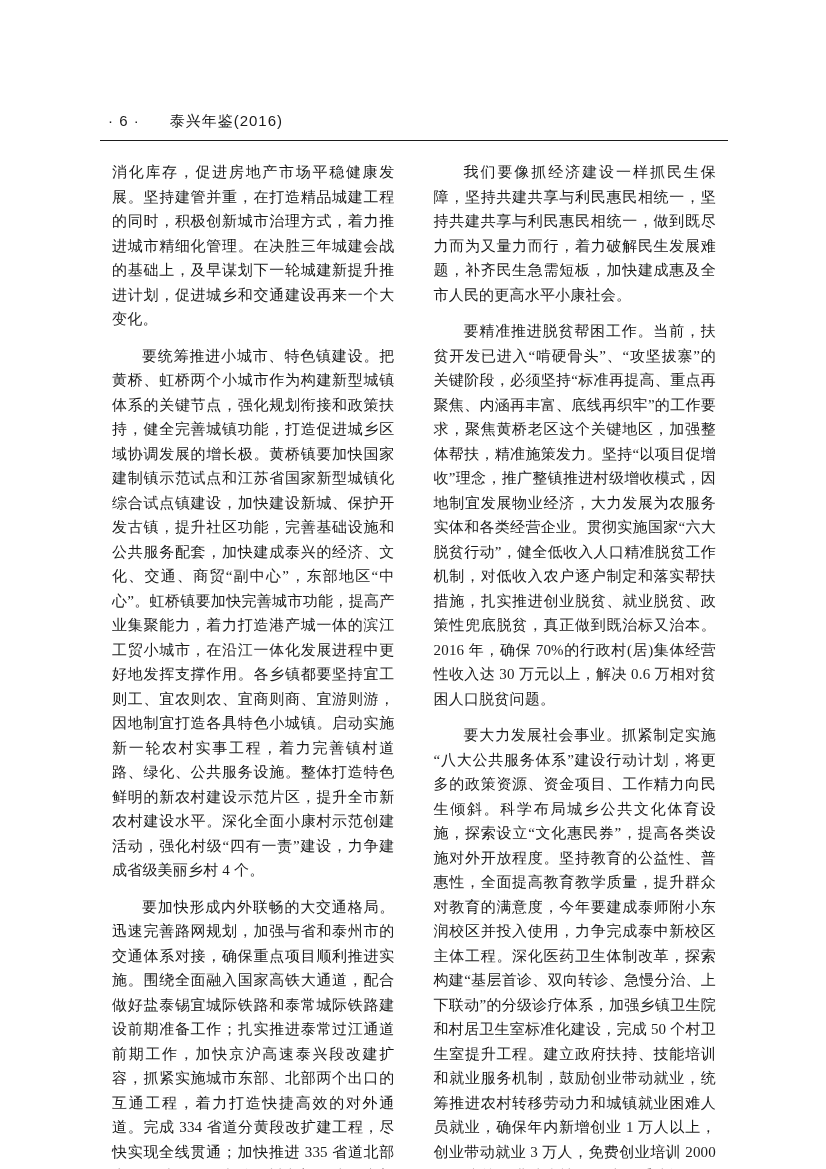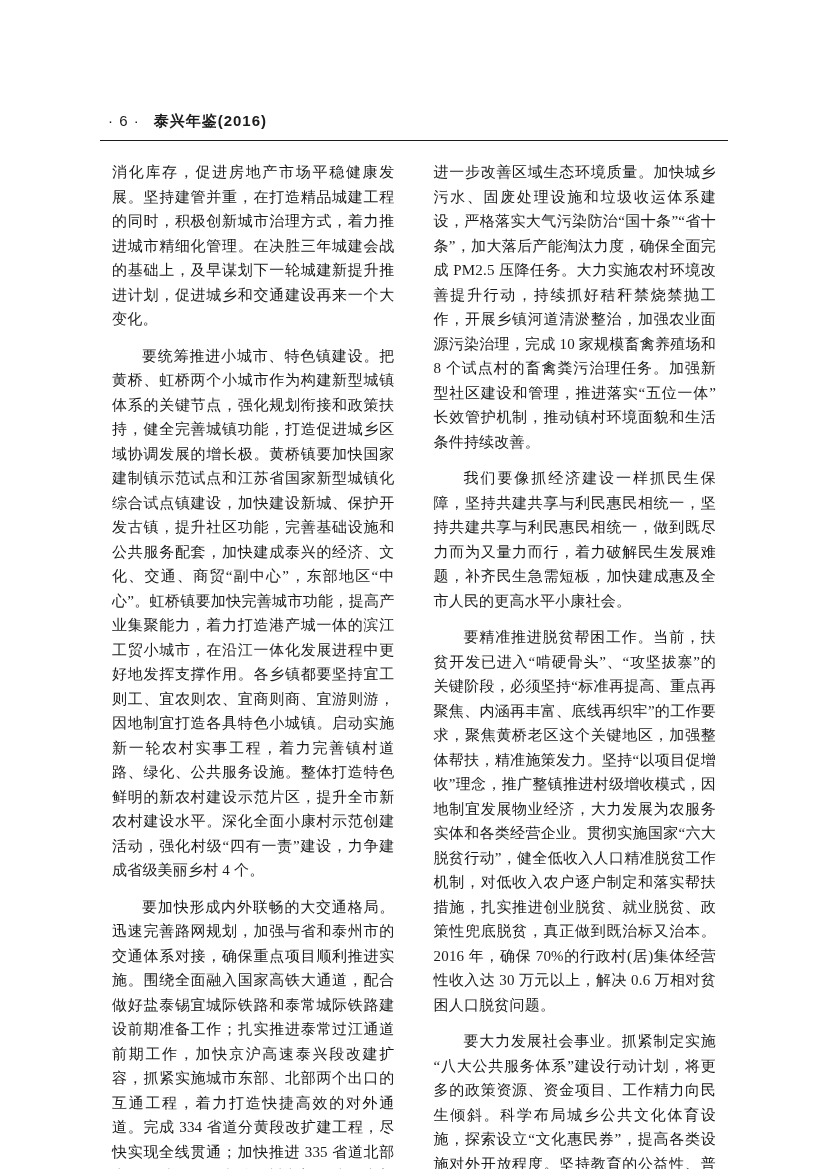--- a/index.html
+++ b/index.html
@@ -28,21 +28,22 @@
     font-family: "Liberation Sans", sans-serif;
     font-size: 15px;
     letter-spacing: 1px;
     padding-left: 8px;
     margin-bottom: 9px;
   }
   .running-head .pageno {
     font-weight: 400;
   }
   .running-head .booktitle {
-    font-weight: 700;
+    font-weight: 400;
+    margin-left: 16px;
   }
   .head-rule {
     border: none;
     border-top: 1.6px solid #1b1b1b;
     margin: 0 0 7px 0;
   }
   .columns {
     display: flex;
     gap: 15px;
   }
@@ -75,19 +76,18 @@
     <span class="booktitle">泰兴年鉴(2016)</span>
   </div>
   <hr class="head-rule">
   <div class="columns">
     <div class="column">
         <p class="para">消化库存，促进房地产市场平稳健康发展。坚持建管并重，在打造精品城建工程的同时，积极创新城市治理方式，着力推进城市精细化管理。在决胜三年城建会战的基础上，及早谋划下一轮城建新提升推进计划，促进城乡和交通建设再来一个大变化。</p>
         <p class="para indent">要统筹推进小城市、特色镇建设。把黄桥、虹桥两个小城市作为构建新型城镇体系的关键节点，强化规划衔接和政策扶持，健全完善城镇功能，打造促进城乡区域协调发展的增长极。黄桥镇要加快国家建制镇示范试点和江苏省国家新型城镇化综合试点镇建设，加快建设新城、保护开发古镇，提升社区功能，完善基础设施和公共服务配套，加快建成泰兴的经济、文化、交通、商贸“副中心”，东部地区“中心”。虹桥镇要加快完善城市功能，提高产业集聚能力，着力打造港产城一体的滨江工贸小城市，在沿江一体化发展进程中更好地发挥支撑作用。各乡镇都要坚持宜工则工、宜农则农、宜商则商、宜游则游，因地制宜打造各具特色小城镇。启动实施新一轮农村实事工程，着力完善镇村道路、绿化、公共服务设施。整体打造特色鲜明的新农村建设示范片区，提升全市新农村建设水平。深化全面小康村示范创建活动，强化村级“四有一责”建设，力争建成省级美丽乡村 4 个。</p>
         <p class="para indent">要加快形成内外联畅的大交通格局。迅速完善路网规划，加强与省和泰州市的交通体系对接，确保重点项目顺利推进实施。围绕全面融入国家高铁大通道，配合做好盐泰锡宜城际铁路和泰常城际铁路建设前期准备工作；扎实推进泰常过江通道前期工作，加快京沪高速泰兴段改建扩容，抓紧实施城市东部、北部两个出口的互通工程，着力打造快捷高效的对外通道。完成 334 省道分黄段改扩建工程，尽快实现全线贯通；加快推进 335 省道北部东西干线、232 省道泰州中部干线、东部南北干线等主干道建设。加快实施乡镇 10-15 分钟接入市域骨干路网工程，进一步缩短区域时空距离。大力推进“以港兴市”战略，完成天星洲综合整治工程，建成滨江港口 7 万吨级通用码头、虹桥仓储通用码头群。加快如泰运河、古马干河、姜黄河等内河航道建设，构建干支相通、通江入海的干线航道网。强化体制机制创新，发挥政府投入的基础性、导向性作用，创新投融资方式、探索市场化、多元化投入路径，吸纳社会资本全面参与交通体系建设，迅速掀起城建交通建设新高潮。</p>
       </div>
     <div class="column">
-        <p class="para">进一步改善区域生态环境质量。加快城乡污水、固废处理设施和垃圾收运体系建设，严格落实大气污染防治“国十条”“省十条”，加大落后产能淘汰力度，确保全面完成 PM2.5 压降任务。大力实施农村环境改善提升行动，持续抓好秸秆禁烧禁抛工作，开展乡镇河道清淤整治，加强农业面源污染治理，完成 10 家规模畜禽养殖场和 8 个试点村的畜禽粪污治理任务。加强新型社区建设和管理，推进落实“五位一体”长效管护机制，推动镇村环境面貌和生活条件持续改善。</p>
         <p class="para indent">我们要像抓经济建设一样抓民生保障，坚持共建共享与利民惠民相统一，坚持共建共享与利民惠民相统一，做到既尽力而为又量力而行，着力破解民生发展难题，补齐民生急需短板，加快建成惠及全市人民的更高水平小康社会。</p>
         <p class="para indent">要精准推进脱贫帮困工作。当前，扶贫开发已进入“啃硬骨头”、“攻坚拔寨”的关键阶段，必须坚持“标准再提高、重点再聚焦、内涵再丰富、底线再织牢”的工作要求，聚焦黄桥老区这个关键地区，加强整体帮扶，精准施策发力。坚持“以项目促增收”理念，推广整镇推进村级增收模式，因地制宜发展物业经济，大力发展为农服务实体和各类经营企业。贯彻实施国家“六大脱贫行动”，健全低收入人口精准脱贫工作机制，对低收入农户逐户制定和落实帮扶措施，扎实推进创业脱贫、就业脱贫、政策性兜底脱贫，真正做到既治标又治本。2016 年，确保 70%的行政村(居)集体经营性收入达 30 万元以上，解决 0.6 万相对贫困人口脱贫问题。</p>
         <p class="para indent">要大力发展社会事业。抓紧制定实施“八大公共服务体系”建设行动计划，将更多的政策资源、资金项目、工作精力向民生倾斜。科学布局城乡公共文化体育设施，探索设立“文化惠民券”，提高各类设施对外开放程度。坚持教育的公益性、普惠性，全面提高教育教学质量，提升群众对教育的满意度，今年要建成泰师附小东润校区并投入使用，力争完成泰中新校区主体工程。深化医药卫生体制改革，探索构建“基层首诊、双向转诊、急慢分治、上下联动”的分级诊疗体系，加强乡镇卫生院和村居卫生室标准化建设，完成 50 个村卫生室提升工程。建立政府扶持、技能培训和就业服务机制，鼓励创业带动就业，统筹推进农村转移劳动力和城镇就业困难人员就业，确保年内新增创业 1 万人以上，创业带动就业 3 万人，免费创业培训 2000 人。统筹推进城乡社会保障体系建设，推动城乡居民基本养老、基本医疗政府补贴均等化，实现社会保险参保全覆盖。建立企业退休人员基本养老金和城乡居民基础养老金正常调整机制，切实保障被征地农民的生活和长远生计。加快扶持社会养老机构建设，创新养老服务体制机制，促进</p>
       </div>
   </div>
 </div>
 
 </body></html>

